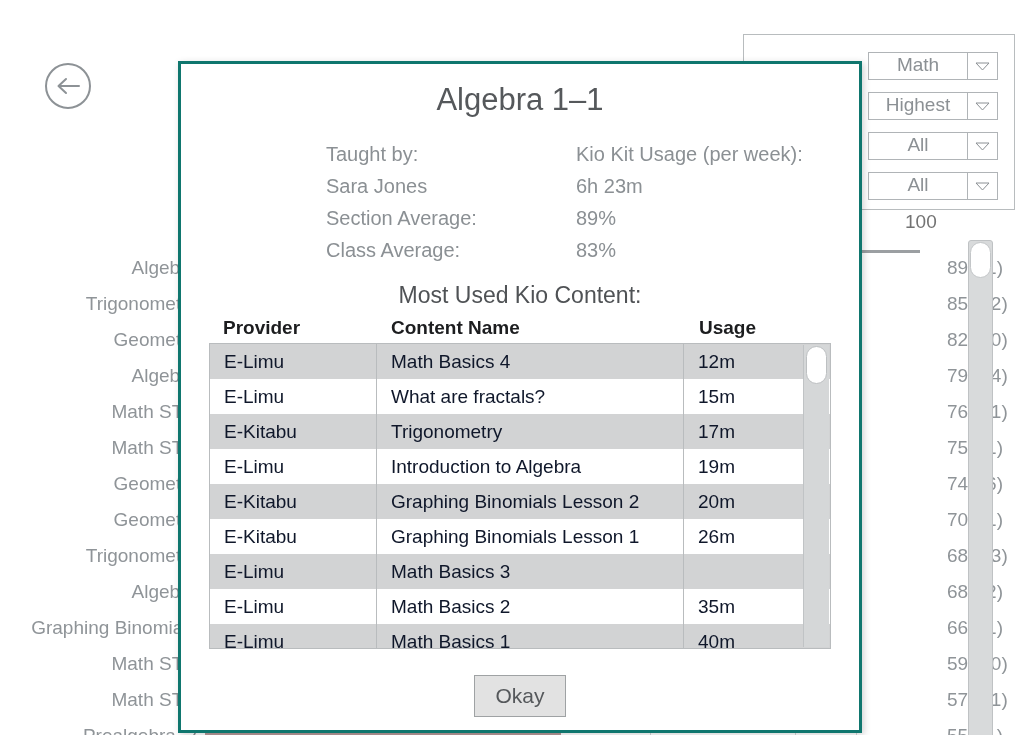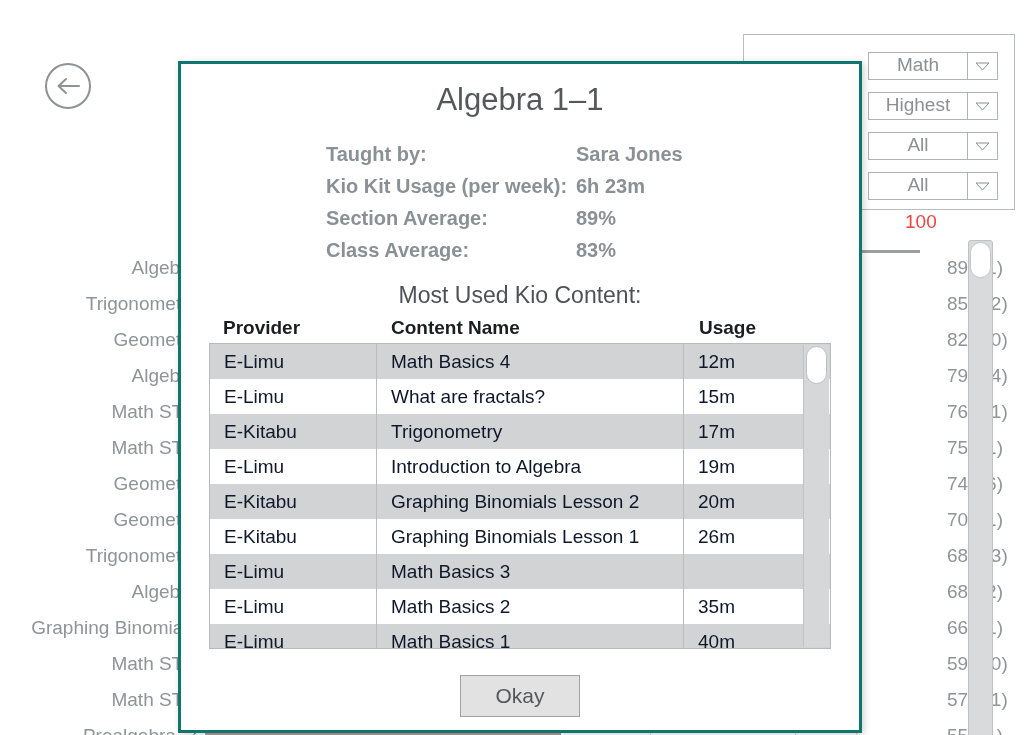--- a/index.html
+++ b/index.html
@@ -54,21 +54,21 @@
     width: 30px; border-left: 1px solid #b0b4b7;
     display:flex; align-items:center; justify-content:center;
   }
   .caret-outline {
     width: 15px; height: 9px;
     display:block;
   }
 
   .axis-max {
     position: absolute; left: 905px; top: 183px;
-    font-size: 19px; color: #ef4444;
+    font-size: 19px; color: #737373;
   }
 
   
   .chart-wrap { position:absolute; left:0; top:222px; right:0; bottom:0; }
   .chart-row {
     position: absolute; left: 0; right: 0; height: 36px;
     display: flex; align-items: center;
   }
   .row-label {
     width: 205px; text-align: right; padding-right: 8px;
@@ -125,21 +125,21 @@
   .modal-title {
     text-align: center; font-size: 31px; color: #55585b;
     margin-top: 18px; font-weight: 400;
   }
   .meta {
     margin: 22px 0 0 0;
     display: grid;
     grid-template-columns: 250px auto;
     row-gap: 4px;
     padding-left: 145px;
-    font-size: 20px; color: #8b9094; font-weight: bold;
+    font-size: 20px; color: #8b9094;
   }
   .meta div { line-height: 28px; white-space: nowrap; }
 
   .subhead {
     text-align: center; font-size: 23px; color: #4f5255;
     margin-top: 18px; font-weight: 400;
   }
 
   .table-block { position: relative; margin: 6px 28px 0 28px; }
   .thead {
@@ -166,21 +166,21 @@
     position: absolute; right: 1px; top: 1px; bottom: 1px; width: 26px;
     background: #d5d7d8; border-left: 1px solid #c0c3c5;
   }
   .tbl-scroll .thumb {
     position: absolute; left: 2px; right: 2px; top: 1px; height: 38px;
     background: #ffffff; border: 1px solid #bdc0c2; border-radius: 13px;
   }
 
   .okay-wrap { display:flex; justify-content:center; margin-top: 26px; }
   .okay-btn {
-    width: 120px; height: 42px;
+    width: 92px; height: 42px;
     background: #e2e2e2; border: 1px solid #9fa2a4;
     font-size: 21px; color: #55585b;
     font-family: inherit; cursor: pointer;
   }
 </style>
 </head>
 <body>
 
 <div id="root">
 
@@ -352,22 +352,22 @@
       <div class="thumb"></div>
     </div>
   </div>
 
   <div class="modal">
 
     <div class="modal-title">Algebra 1–1</div>
 
     <div class="meta" id="meta-grid">
         <div>Taught by:</div>
+        <div>Kio Kit Usage (per week):</div>
         <div>Sara Jones</div>
-        <div>Kio Kit Usage (per week):</div>
         <div>6h 23m</div>
         <div>Section Average:</div>
         <div>89%</div>
         <div>Class Average:</div>
         <div>83%</div>
       </div>
 
     <div class="subhead">Most Used Kio Content:</div>
 
     <div class="table-block">

